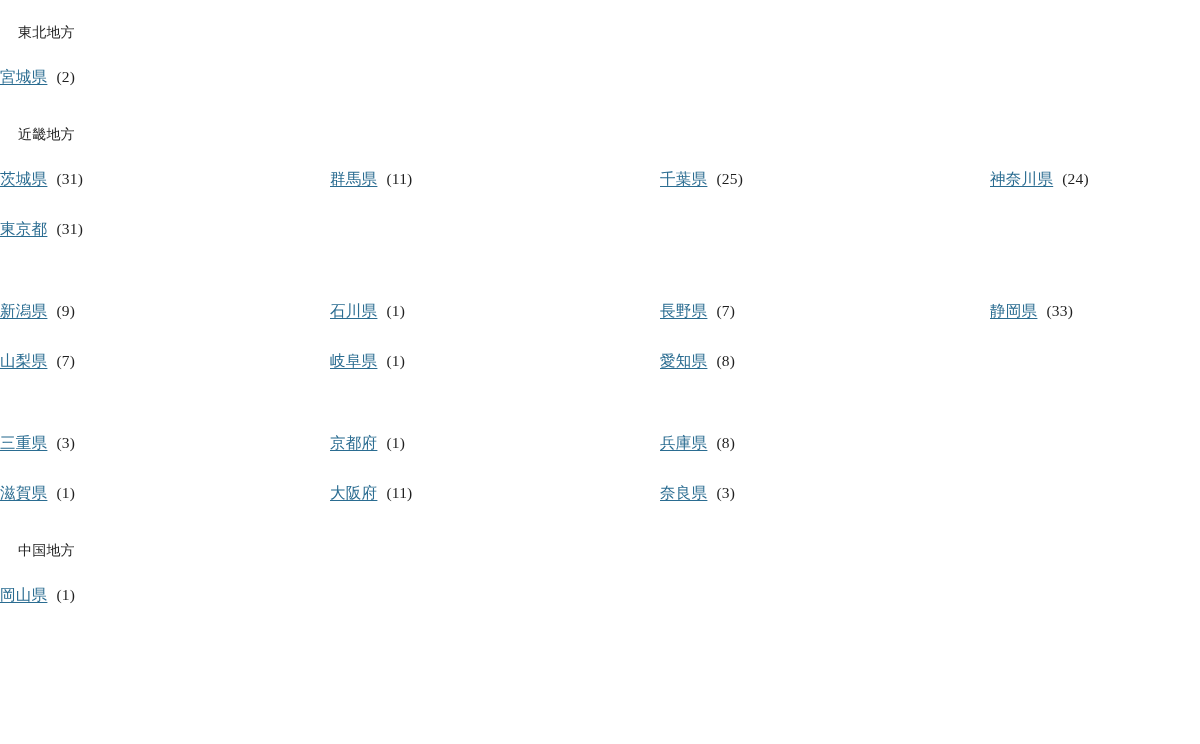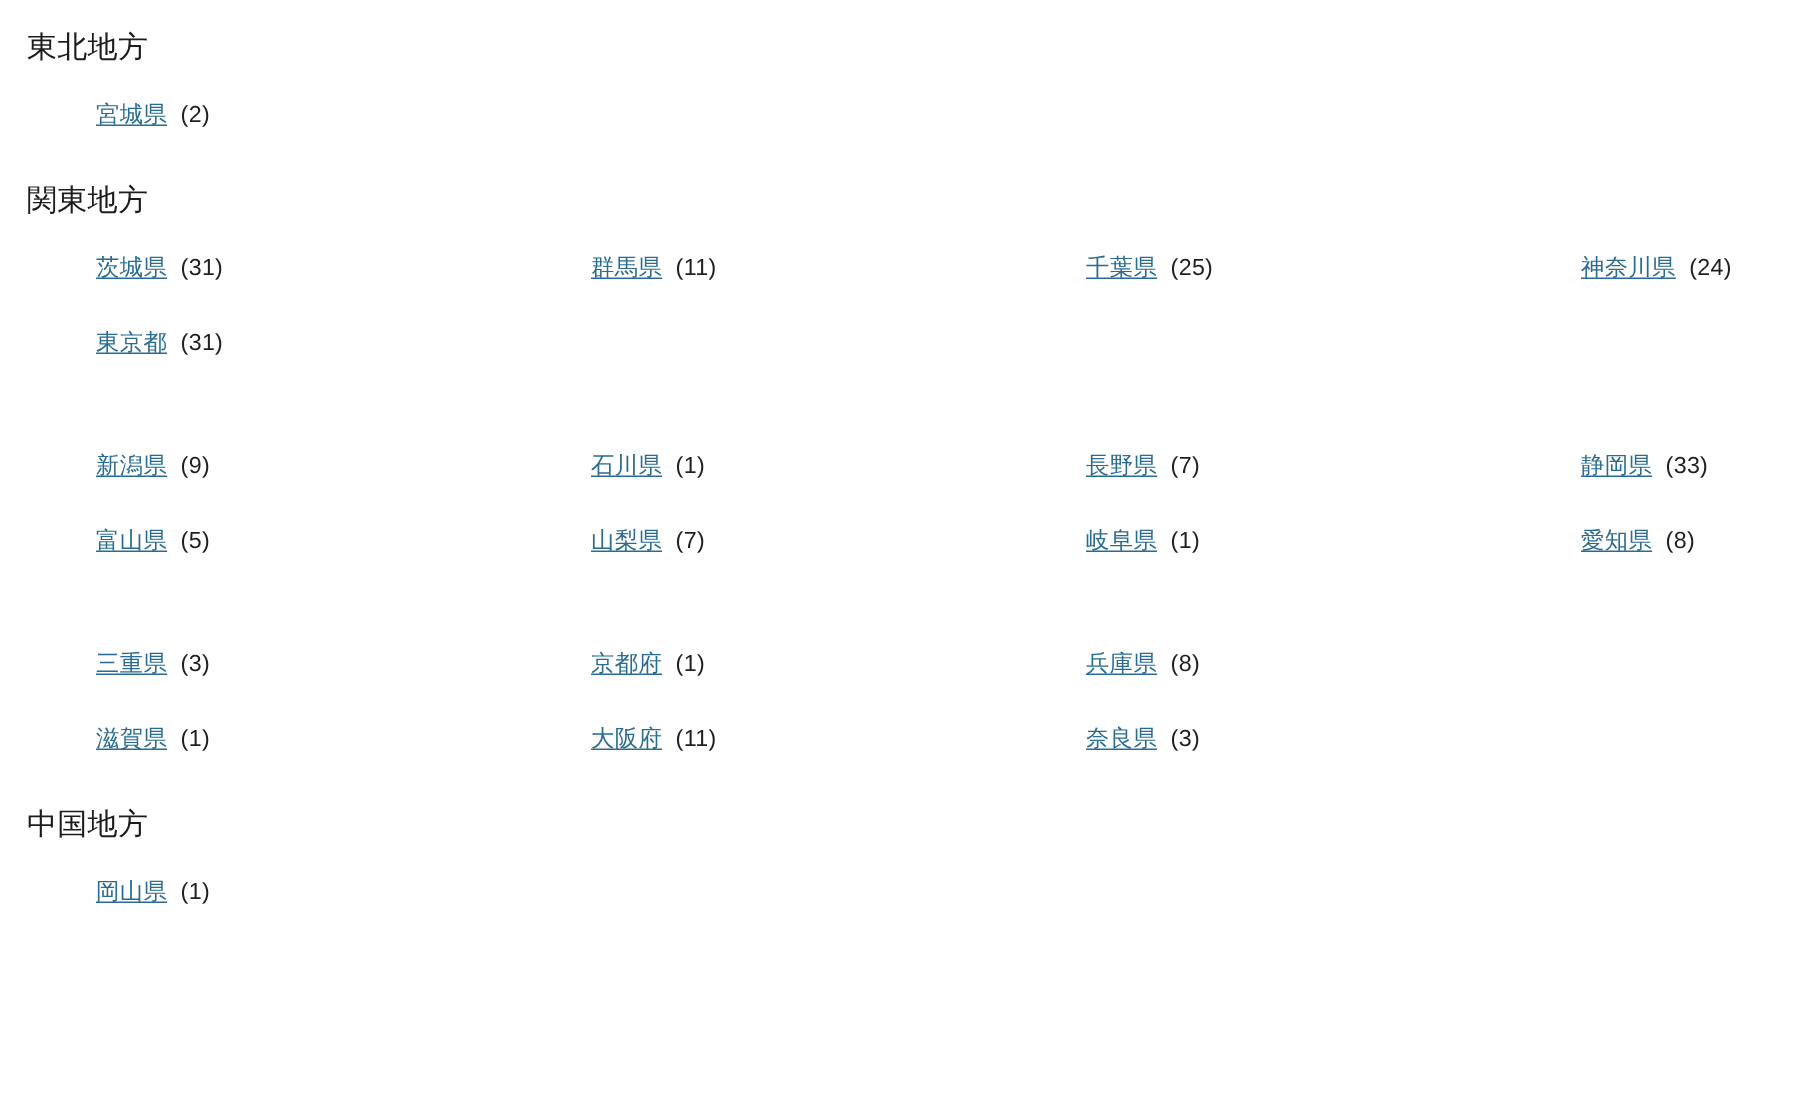--- a/index.html
+++ b/index.html
@@ -18,32 +18,32 @@
     position: relative;
     width: 1200px;
     height: 744px;
     box-sizing: border-box;
     padding: 22px 0 0 0;
   }
   .region-block {
     margin: 0 0 0 0;
   }
   .region-title {
-    font-size: 20px;
+    font-size: 14px;
     line-height: 20px;
     color: #1c1c1c;
     padding-left: 18px;
     margin: 0;
     letter-spacing: 0.2px;
   }
   .region-grid {
     display: grid;
     grid-template-columns: 330px 330px 330px 210px;
-    padding-left: 64px;
     box-sizing: border-box;
+    font-family: Liberation Serif, serif;
   }
   .pref-cell {
     display: flex;
     align-items: baseline;
     height: 50px;
     font-size: 15.5px;
     line-height: 50px;
     white-space: nowrap;
   }
   .pref-link {
@@ -76,21 +76,21 @@
         <span class="pref-link">宮城県</span>
         <span class="pref-count">(2)</span>
       </div>
       <div class="pref-cell"></div>
       <div class="pref-cell"></div>
     </div>
   </div>
   <div class="gap-after-rows"></div>
 
   <div class="region-block">
-    <div class="region-title">関東地方</div>
+    <div class="region-title">近畿地方</div>
     <div class="gap-after-title"></div>
     <div class="region-grid">
       <div class="pref-cell">
         <span class="pref-link">茨城県</span>
         <span class="pref-count">(31)</span>
       </div>
       <div class="pref-cell">
         <span class="pref-link">群馬県</span>
         <span class="pref-count">(11)</span>
       </div>
@@ -122,24 +122,20 @@
         <span class="pref-link">石川県</span>
         <span class="pref-count">(1)</span>
       </div>
       <div class="pref-cell">
         <span class="pref-link">長野県</span>
         <span class="pref-count">(7)</span>
       </div>
       <div class="pref-cell">
         <span class="pref-link">静岡県</span>
         <span class="pref-count">(33)</span>
-      </div>
-      <div class="pref-cell">
-        <span class="pref-link">富山県</span>
-        <span class="pref-count">(5)</span>
       </div>
       <div class="pref-cell">
         <span class="pref-link">山梨県</span>
         <span class="pref-count">(7)</span>
       </div>
       <div class="pref-cell">
         <span class="pref-link">岐阜県</span>
         <span class="pref-count">(1)</span>
       </div>
       <div class="pref-cell">

